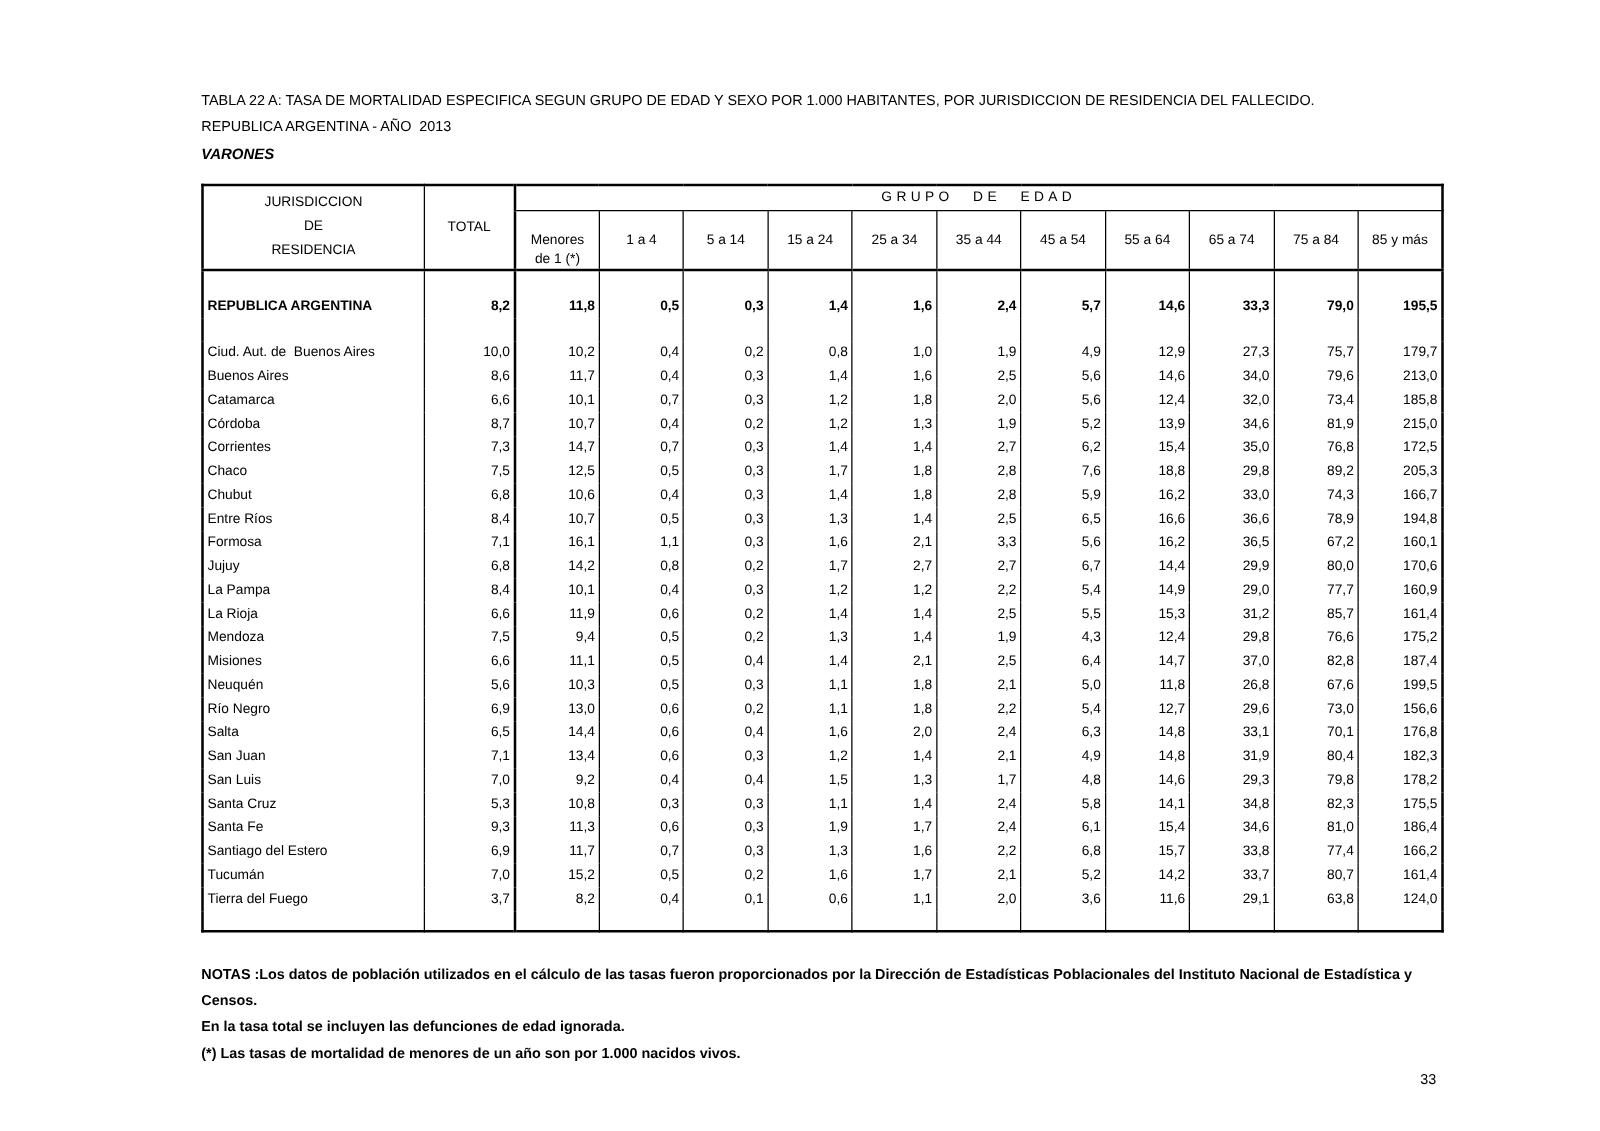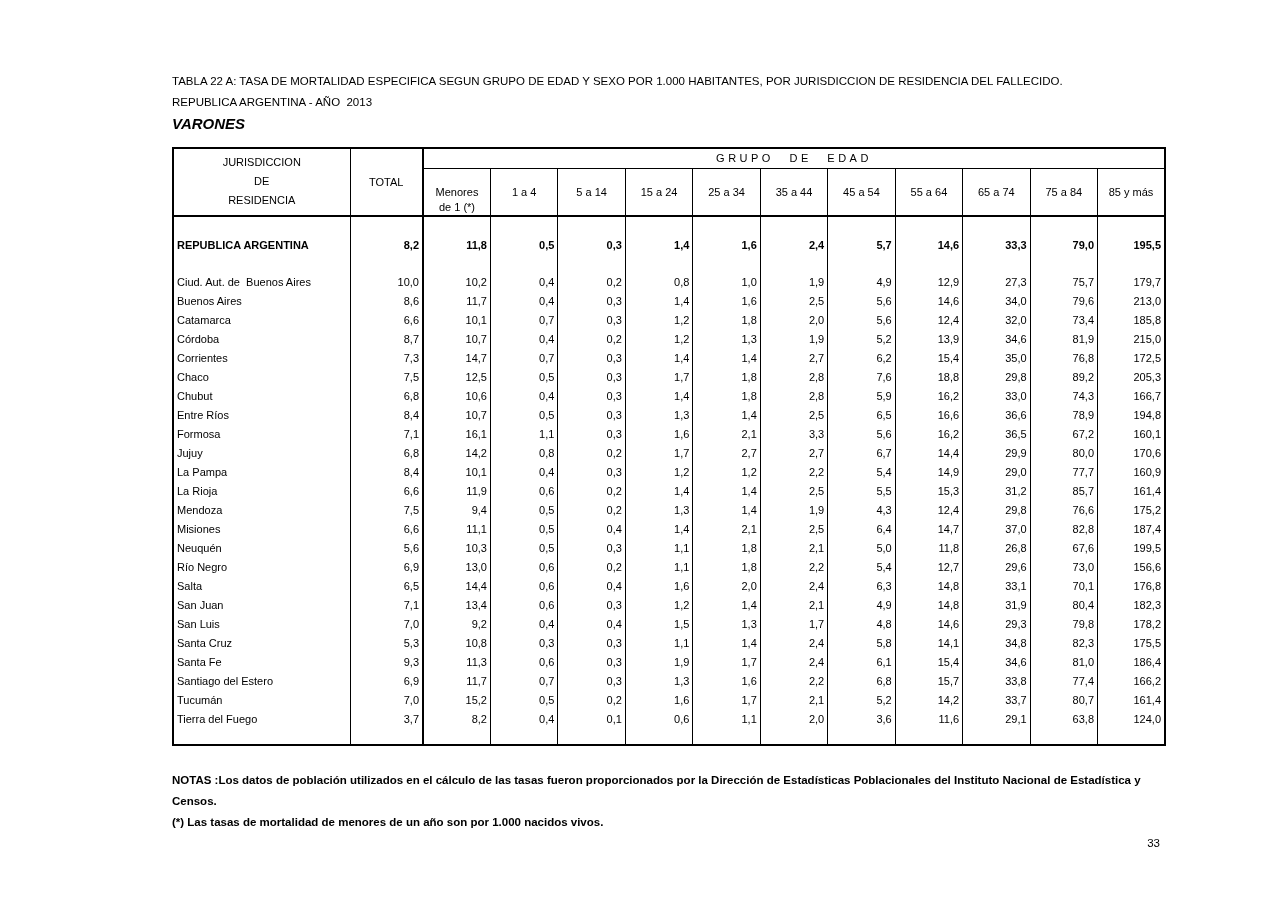--- a/index.html
+++ b/index.html
@@ -6,24 +6,24 @@
   html, body { background: #ffffff; }
   .page {
     position: relative;
     width: 1280px;
     height: 905px;
     background: #ffffff;
     color: #000000;
     font-family: "Liberation Sans", sans-serif;
     overflow: hidden;
   }
-  .content { position: absolute; left: 172px; top: 71px; width: 994px; }
+  .content { position: absolute; left: 161px; top: 71px; width: 994px; }
 
   .title-line { font-size: 11.5px; line-height: 21px; white-space: pre-wrap; }
-  .subtitle   { font-size: 15px; line-height: 21px; font-weight: bold; font-style: italic; }
+  .subtitle   { font-size: 12px; line-height: 21px; font-weight: bold; font-style: italic; }
 
   table.data {
     width: 994px;
     margin-top: 13px;
     border-collapse: collapse;
     table-layout: fixed;
     border: 2px solid #000;
     font-size: 11px;
   }
   col.c-jur { width: 177px; }
@@ -556,19 +556,20 @@
             <td class="b-l"></td>
             <td class="b-l"></td>
             <td class="b-l"></td>
             <td class="b-l"></td>
           </tr>
         </tbody>
     </table>
 
     <div class="notes">
       <div class="note-line">NOTAS :Los datos de población utilizados en el cálculo de las tasas fueron proporcionados por la Dirección de Estadísticas Poblacionales del Instituto Nacional de Estadística y Censos.</div>
+      <div class="note-line">En la tasa total se incluyen las defunciones de edad ignorada.</div>
       <div class="note-line">(*) Las tasas de mortalidad de menores de un año son por 1.000 nacidos vivos.</div>
     </div>
 
     <div class="pagenum">33</div>
 
   </div>
 </div>
 
 </body></html>

